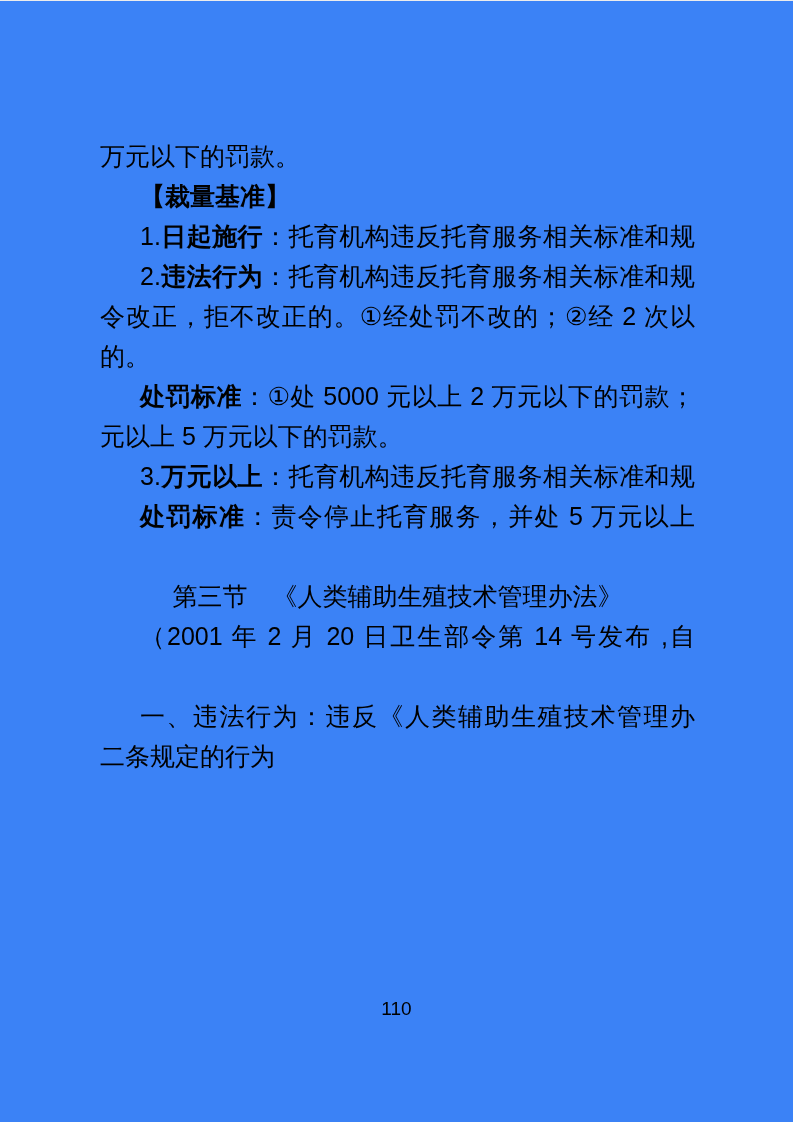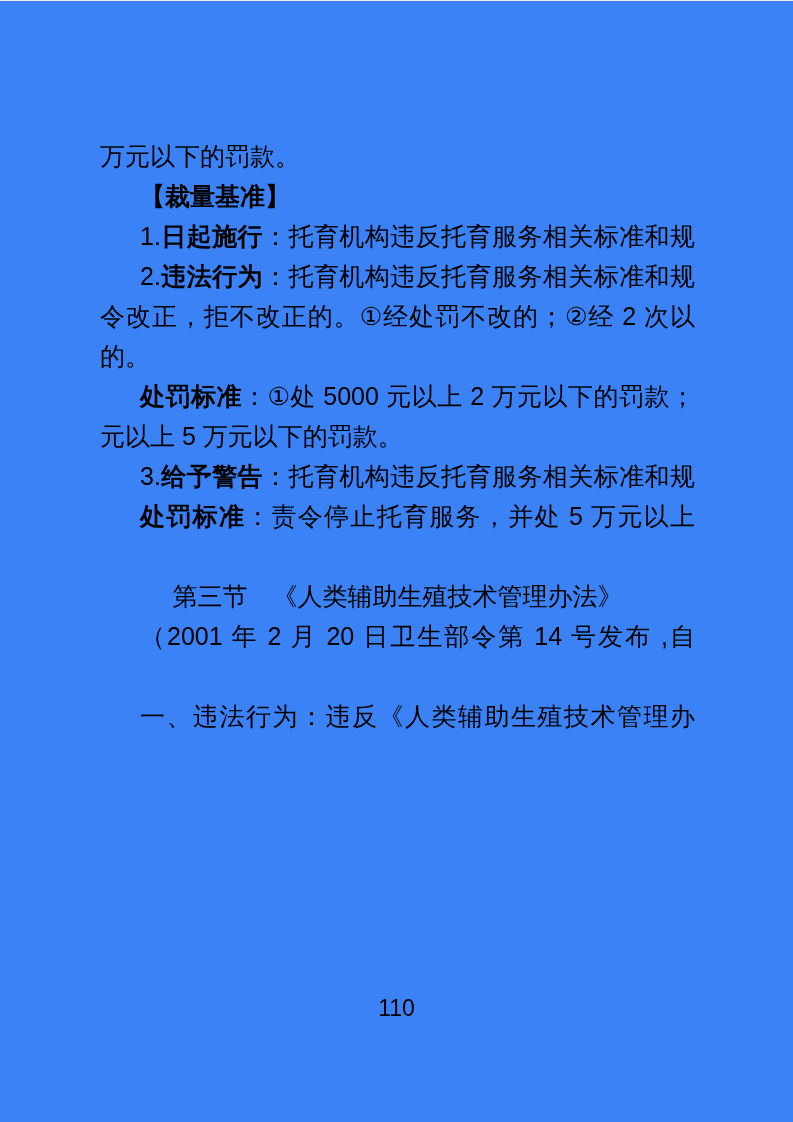--- a/index.html
+++ b/index.html
@@ -52,40 +52,41 @@
   }
   .bold {
     font-weight: 700;
   }
   .page-number {
     position: absolute;
     left: 0;
     top: 997px;
     width: 793px;
     text-align: center;
-    font-size: 23px;
+    font-size: 19px;
     line-height: 21px;
     color: #000000;
   }
 </style>
 </head>
 <body>
 
 <div class="page">
   <div class="content">
       <div class="line"><span>万元以下的罚款。</span></div>
       <div class="line indent"><span class="bold">【裁量基准】</span></div>
       <div class="line justify indent"><span>1.</span><span class="bold">日起施行</span><span>：托育机构违反托育服务相关标准和规范，没有</span></div>
       <div class="line justify indent"><span>2.</span><span class="bold">违法行为</span><span>：托育机构违反托育服务相关标准和规范，经责</span></div>
       <div class="line justify"><span>令改正，拒不改正的。①经处罚不改的；②经 2 次以上处罚不改</span></div>
       <div class="line"><span>的。</span></div>
       <div class="line justify indent"><span class="bold">处罚标准</span><span>：①处 5000 元以上 2 万元以下的罚款；②处 2 万</span></div>
       <div class="line"><span>元以上 5 万元以下的罚款。</span></div>
-      <div class="line justify indent"><span>3.</span><span class="bold">给予警告</span><span>：托育机构违反托育服务相关标准和规范，造成</span></div>
+      <div class="line justify indent"><span>3.</span><span class="bold">万元以上</span><span>：托育机构违反托育服务相关标准和规范，造成</span></div>
       <div class="line justify indent"><span class="bold">处罚标准</span><span>：责令停止托育服务，并处 5 万元以上 10 万元以</span></div>
       <div class="line blank"></div>
       <div class="line center"><span>第三节　《人类辅助生殖技术管理办法》</span></div>
       <div class="line justify indent"><span>（2001 年 2 月 20 日卫生部令第 14 号发布 ,自 2001 年 8 月 1</span></div>
       <div class="line blank"></div>
       <div class="line justify indent"><span>一、违法行为：违反《人类辅助生殖技术管理办法》第二十</span></div>
+      <div class="line"><span>二条规定的行为</span></div>
     </div>
   <div class="page-number">110</div>
 </div>
 
 </body></html>

